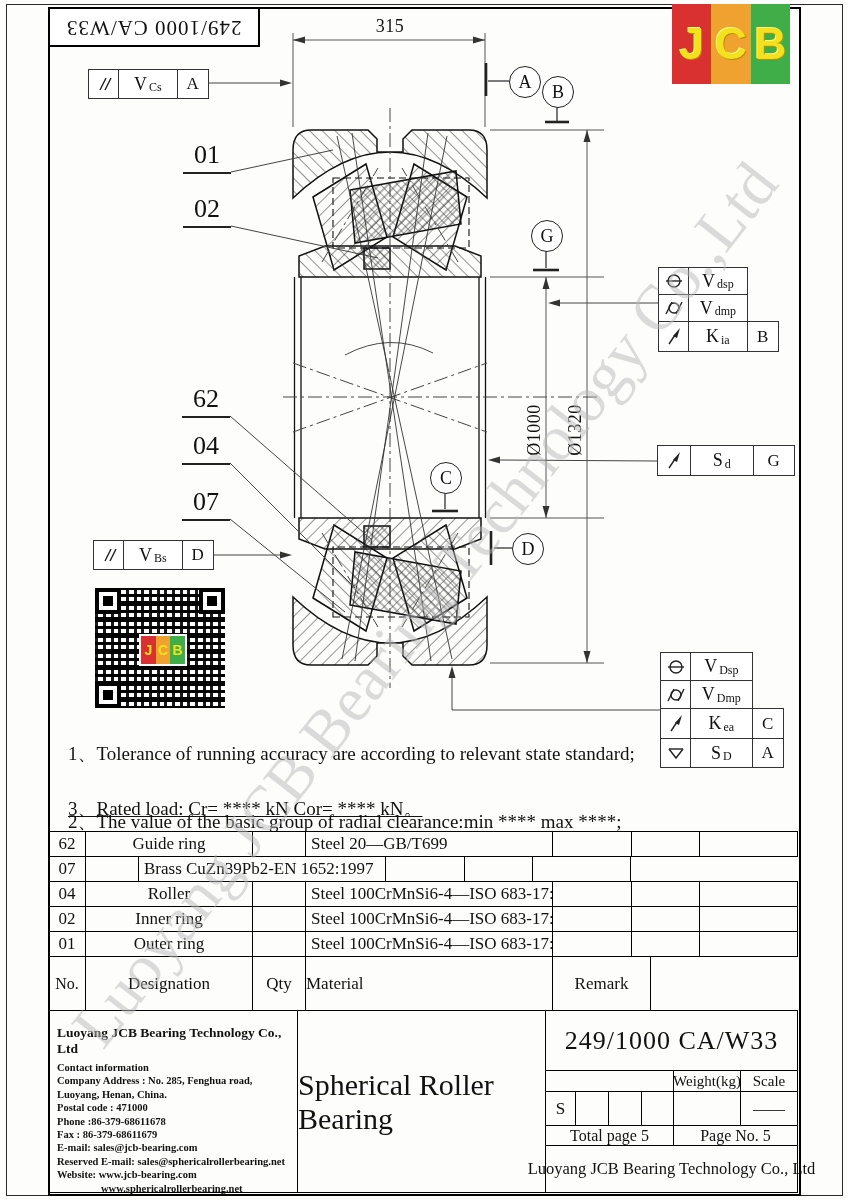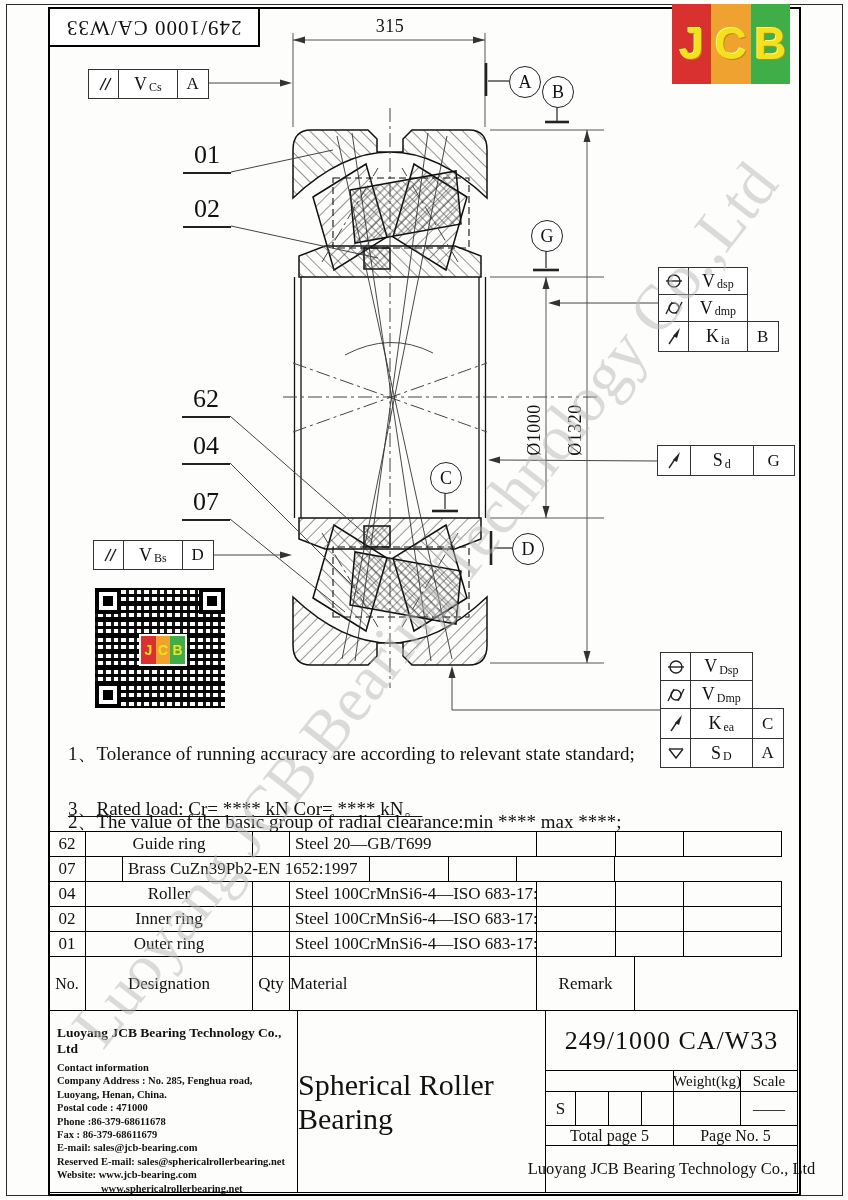--- a/index.html
+++ b/index.html
@@ -44,21 +44,21 @@
   .symsvg *{stroke:#222;fill:none;stroke-width:1.4;}
   .symsvg .fill{fill:#222;stroke:none;}
   
   .note{left:68px;width:700px;font-size:19px;white-space:nowrap;z-index:2;}
   
   .prow{left:48px;width:750px;display:flex;z-index:2;}
   .prow>div{border:1px solid #000;margin-left:-1px;background:transparent;box-sizing:border-box;
             font-size:17px;display:flex;align-items:center;justify-content:center;
             white-space:nowrap;overflow:hidden;}
   .prow>div:first-child{margin-left:0;}
-  .c1{width:38px;} .c2{width:168px;} .c3{width:38px;} .c4{width:248px;justify-content:flex-start!important;padding-left:5px;font-family:Liberation Serif, serif;}
+  .c1{width:38px;} .c2{width:168px;} .c3{width:54px;} .c4{width:248px;justify-content:flex-start!important;padding-left:5px;font-family:Liberation Serif, serif;}
   .c5{width:80px;} .c6{width:69px;} .c7{width:99px;}
   .wgroup{width:149px;display:flex;flex-direction:column;padding:0!important;}
   .wgroup .wtop{display:flex;height:28px;}
   .wgroup .wtop>div{border-bottom:1px solid #000;display:flex;align-items:center;justify-content:center;font-size:16px;}
   .wgroup .wtop .wu{width:80px;border-right:1px solid #000;box-sizing:border-box;}
   .wgroup .wtop .wt{flex:1;}
   .wgroup .wbot{flex:1;display:flex;align-items:center;justify-content:center;font-size:16px;}
   
   .tb{border:1px solid #000;box-sizing:border-box;display:flex;align-items:center;
       justify-content:center;z-index:2;background:transparent;}

